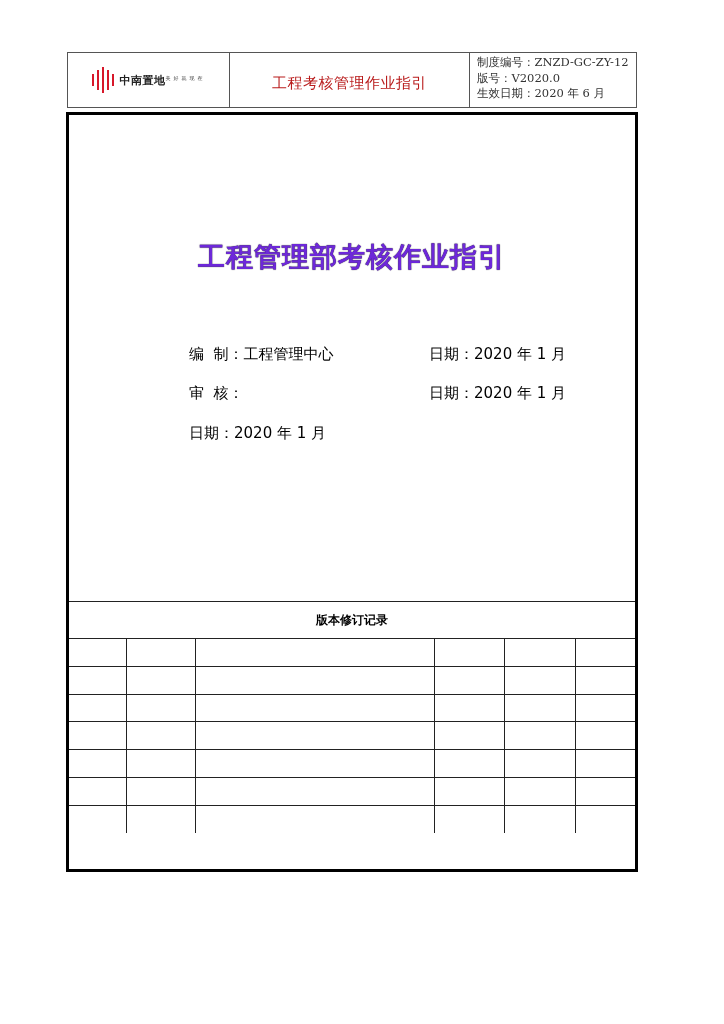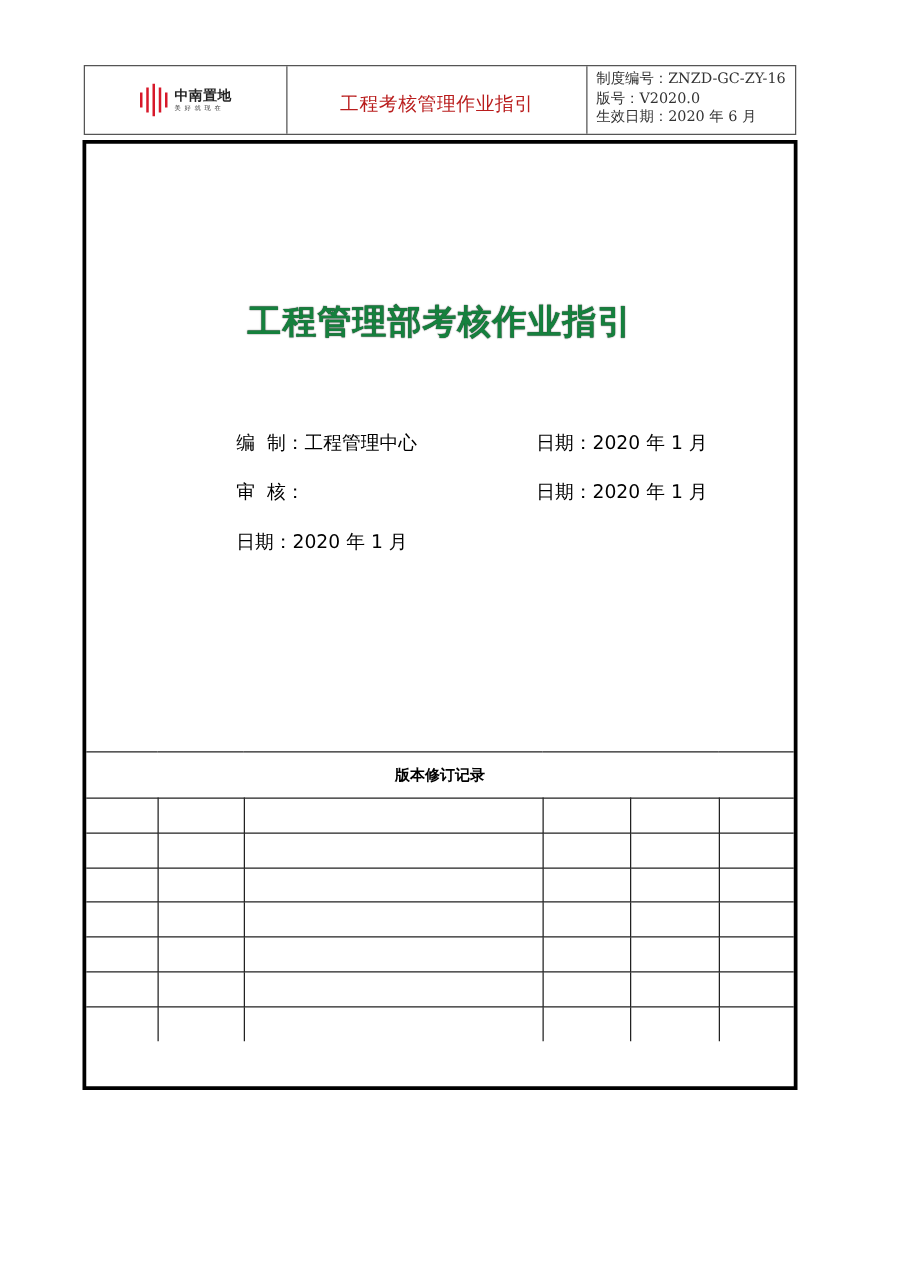--- a/index.html
+++ b/index.html
@@ -9,29 +9,29 @@
   
   .hdr { position:absolute; left:67px; top:52px; width:570px; height:56px;
          border:1px solid #555; box-sizing:border-box; display:flex; }
   .hdr .logo { width:161px; border-right:1px solid #555; display:flex; align-items:center; justify-content:center; gap:6px; }
   .hdr .title { width:240px; border-right:1px solid #555; display:flex; align-items:flex-end; justify-content:center; padding-bottom:14px; box-sizing:border-box;
                 font-family:"DejaVu Serif", "Liberation Serif", serif; font-size:15px; color:#b91c1c; letter-spacing:0.5px; }
   .hdr .meta { flex:1; padding:2px 0 0 7px; font-family:"DejaVu Serif","Liberation Serif",serif; font-size:11.5px; line-height:15.5px; color:#333; }
 
   .logo-bars { display:flex; align-items:center; gap:3px; height:26px; }
   .logo-bars span { display:block; width:2px; background:#d7182a; }
-  .logo-text { display:flex; flex-direction:column; }
+  .logo-text { display:flex; flex-direction:row; }
   .logo-name { font-size:11px; font-weight:bold; color:#222; letter-spacing:0.5px; line-height:13px; }
   .logo-sub { font-size:5px; color:#444; letter-spacing:3px; line-height:8px; }
 
   
   .body { position:absolute; left:66px; top:112px; width:572px; height:760px;
           border:3px solid #000; border-bottom-width:3px; box-sizing:border-box; }
   .doc-title { position:absolute; left:0; right:0; top:124px; text-align:center;
-               font-size:27px; font-weight:bold; letter-spacing:1px; color:#15803d;
+               font-size:27px; font-weight:bold; letter-spacing:1px; color:#6d28d9;
                text-shadow: 0 0 1px #000; }
   .sign-row { position:absolute; left:104px; width:420px; font-size:15px; display:flex;margin-left:16px; }
   .sign-row .lbl { width:240px; }
   .sign-row .date { flex:1; }
 
   
   .rev { position:absolute; left:0; top:486px; width:566px; border-collapse:collapse; table-layout:fixed;border-radius:10px; }
   .rev td { border:1px solid #222; height:26.8px; padding:0; text-align:center; font-size:12px; font-weight:bold; }
   .rev tr:first-child td { border-left:none; border-right:none; height:36px; }
   .rev tr.hdrrow td { height:37px; }
@@ -51,21 +51,21 @@
       <span style="height:20px"></span>
       <span style="height:12px"></span>
     </div>
     <div class="logo-text">
       <span class="logo-name">中南置地</span>
       <span class="logo-sub">美好就现在</span>
     </div>
   </div>
   <div class="title">工程考核管理作业指引</div>
   <div class="meta">
-    <div>制度编号：ZNZD-GC-ZY-16</div>
+    <div>制度编号：ZNZD-GC-ZY-12</div>
     <div>版号：V2020.0</div>
     <div>生效日期：2020 年 6 月</div>
   </div>
 </div>
 
 <div class="body">
   <div class="doc-title">工程管理部考核作业指引</div>
 
   <div class="sign-row" style="top:230px">
     <span class="lbl" style="white-space:pre">编  制：工程管理中心</span>

